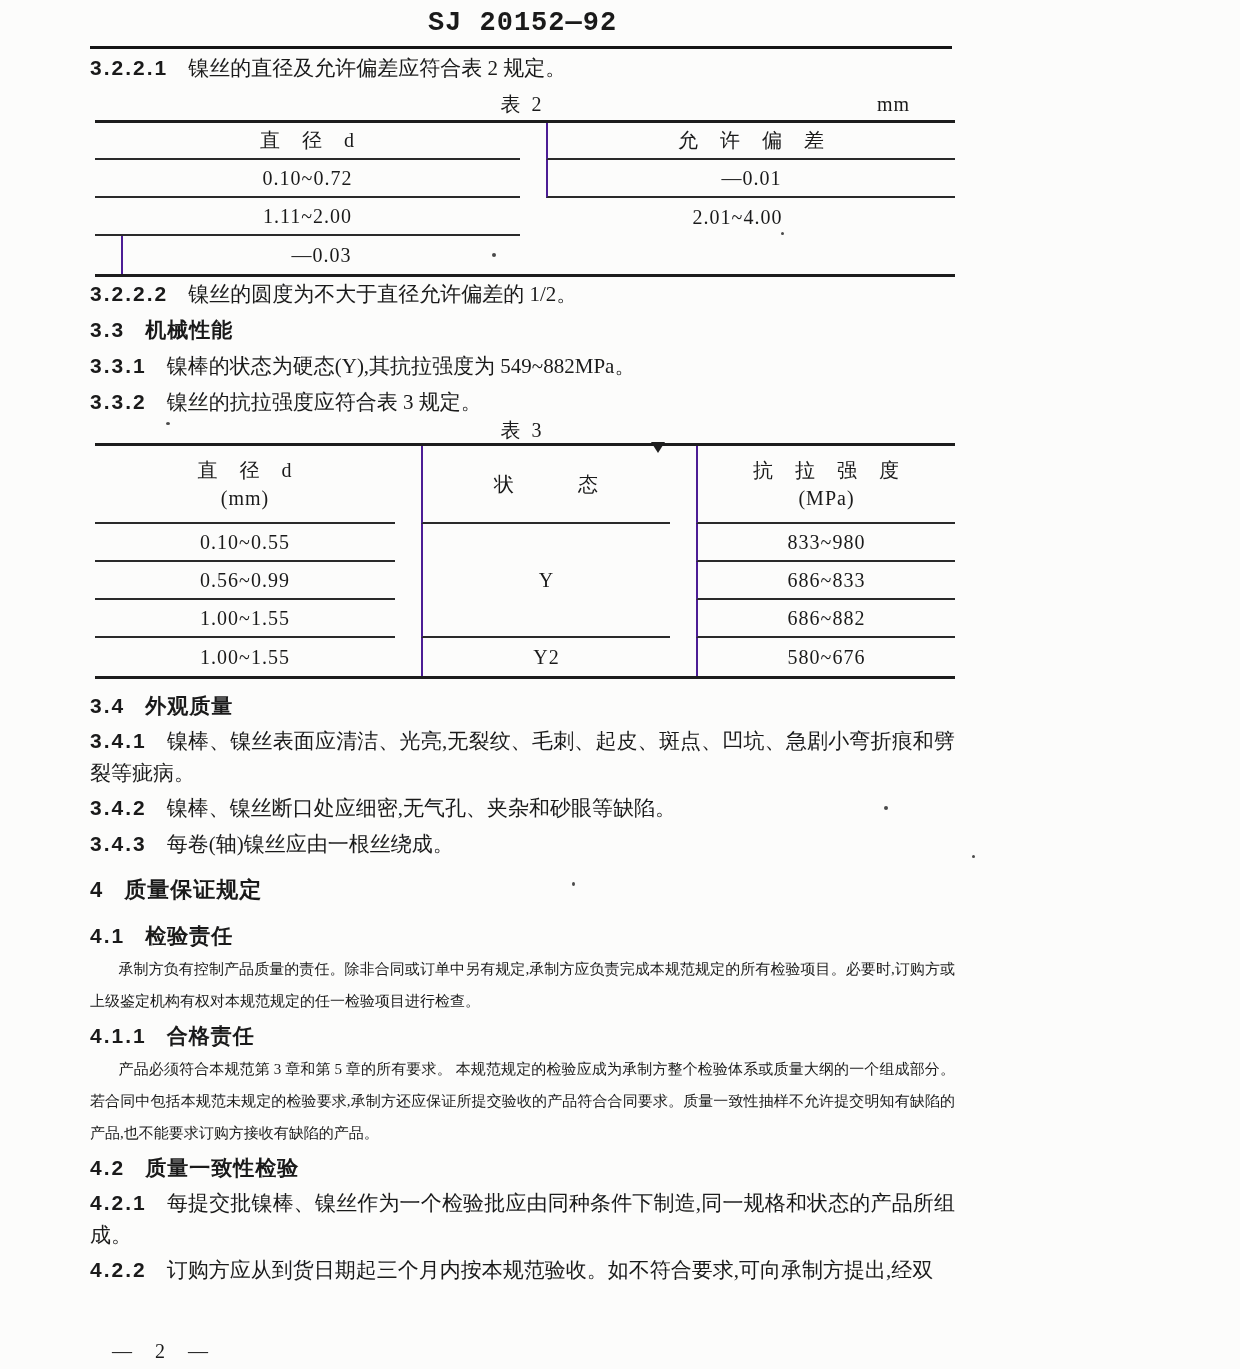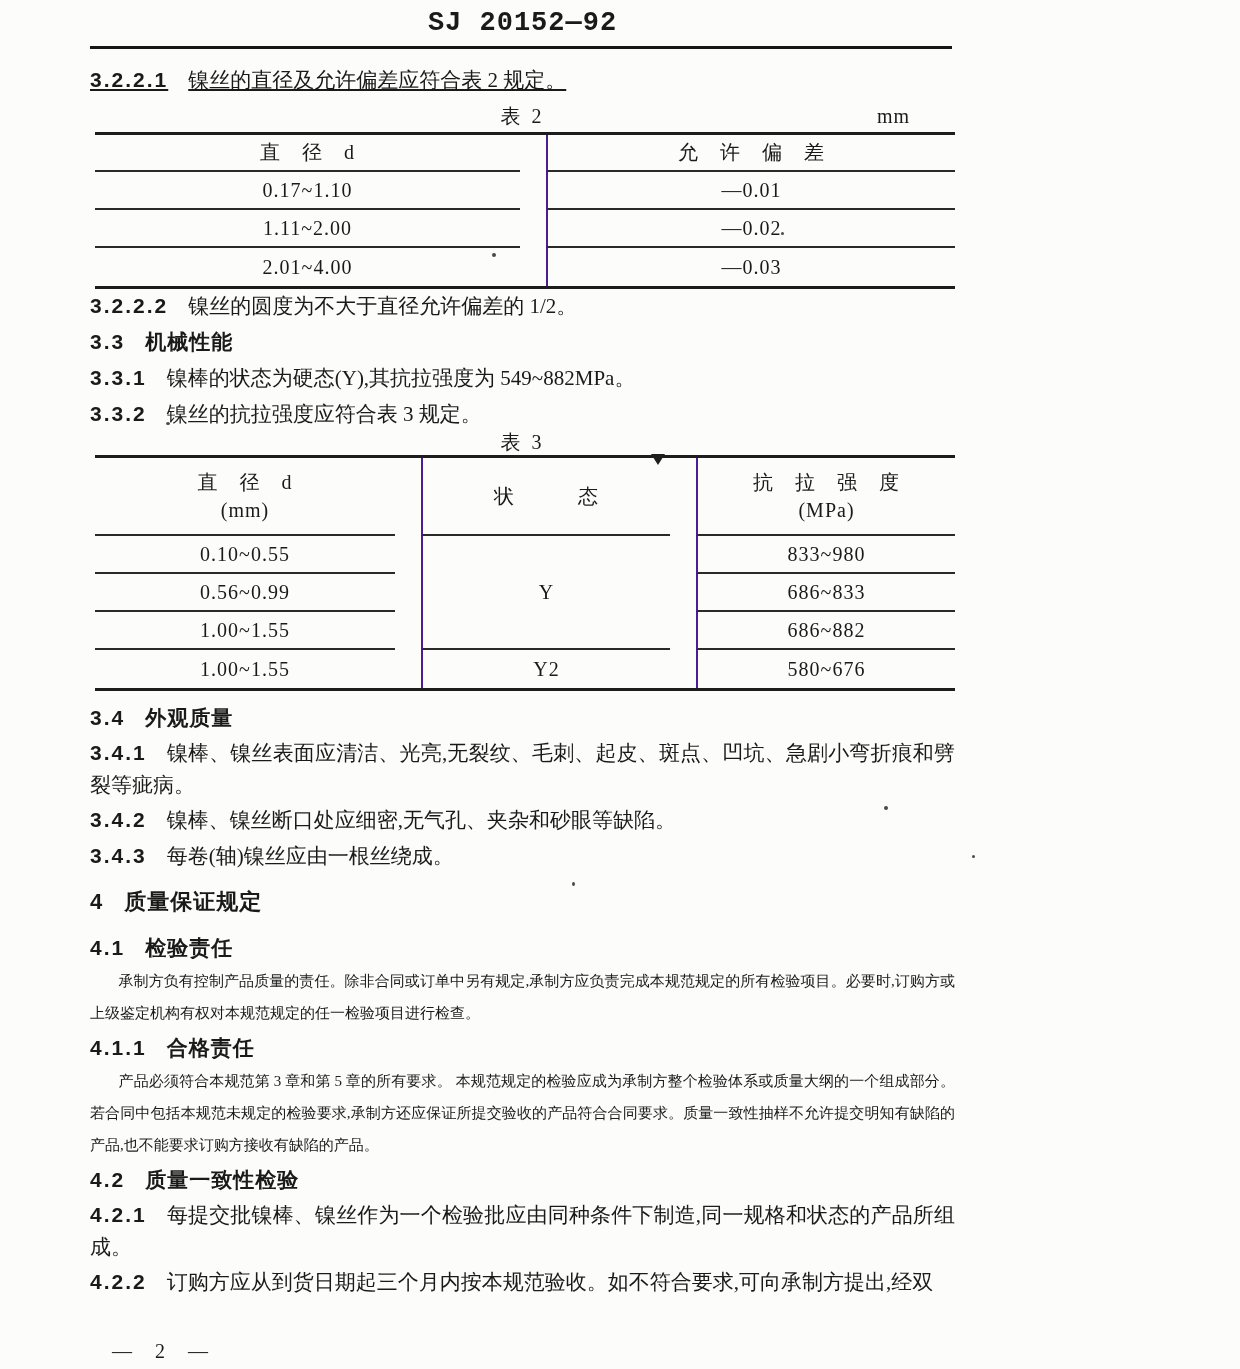--- a/index.html
+++ b/index.html
@@ -30,21 +30,21 @@
     font-family:"Liberation Sans","DejaVu Sans",sans-serif;
     font-weight:bold; letter-spacing:2px; margin-right:20px; white-space:nowrap;
   }
   .heading .ctext {
     font-family:"Liberation Sans","DejaVu Sans",sans-serif;
     font-weight:bold; letter-spacing:1px;
   }
   .heading4 { font-size:22px; line-height:34px; }
   .para { font-size:15px; line-height:32px; text-align:justify; text-indent:1.9em; }
 
-  .gap14 { margin-top:14px;text-decoration:underline; }
+  .gap14 { margin-top:2px; }
   .gap12 { margin-top:12px; }
   .gap11 { margin-top:0; }
   .gap10 { margin-top:10px; }
   .gap6  { margin-top:6px; }
   .gap3  { margin-top:3px; }
   .gap2  { margin-top:2px; }
 
   .tcap-row { position:relative; height:26px; font-size:20px; line-height:26px; }
   .tcap-row.small { height:22px; line-height:22px; }
   .tcap { position:absolute; left:0; right:0; text-align:center; letter-spacing:3px; }
@@ -107,25 +107,24 @@
     <div class="tcap-row gap6">
       <span class="tcap">表 2</span>
       <span class="tunit">mm</span>
     </div>
 
     <div class="twrap gap3">
       <div class="table2">
         <div class="cell thead bb">直　径　d</div>
         <div class="cell thead bb bl">允　许　偏　差</div>
 
-        <div class="cell bb">0.17~1.10</div>
+        <div class="cell bb">0.10~0.72</div>
         <div class="cell bb bl">—0.01</div>
 
         <div class="cell bb">1.11~2.00</div>
-        <div class="cell bb bl">—0.02</div>
 
         <div class="cell">2.01~4.00</div>
         <div class="cell bl">—0.03</div>
       </div>
     </div>
 
     <p class="clause gap11">
       <span class="cnum">3.2.2.2</span><span class="ctext">镍丝的圆度为不大于直径允许偏差的 1/2。</span>
     </p>
     <p class="clause heading">

